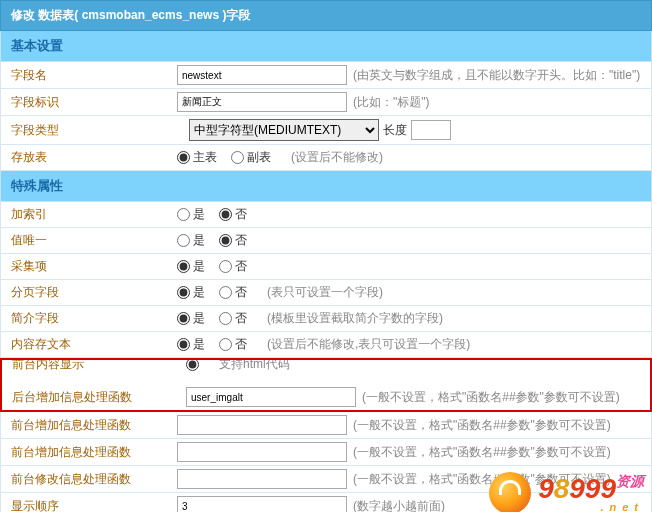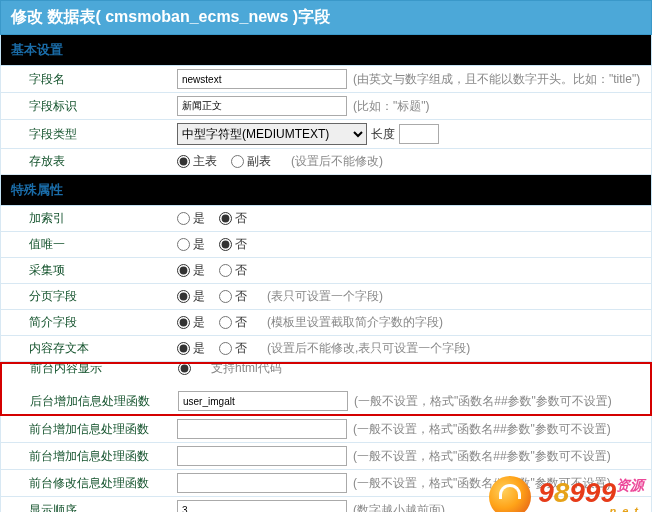--- a/index.html
+++ b/index.html
@@ -1,30 +1,30 @@
 <!DOCTYPE html>
 <html><head>
 <meta charset="utf-8">
 <style>
 * { box-sizing: border-box; margin: 0; padding: 0; }
 body { font-family: "Microsoft YaHei", Arial, sans-serif; font-size: 12px; color: #333; background: #fff; }
 .container { width: 652px; }
-.title-bar { background: #4ca8d8; color: #fff; padding: 6px 10px; font-size: 16px; font-weight: bold; border: 1px solid #3a98c9; }
-.section-header { background: #000000; color: #1a6ca8; padding: 6px 10px; font-size: 13px; font-weight: bold; border: 1px solid #c5e3f5; border-top: none; }
+.title-bar { background: #4ca8d8; color: #fff; padding: 6px 10px; font-size: 12px; font-weight: bold; border: 1px solid #3a98c9; }
+.section-header { background: #7dd3fc; color: #1a6ca8; padding: 6px 10px; font-size: 13px; font-weight: bold; border: 1px solid #c5e3f5; border-top: none; }
 .form-row { display: flex; align-items: center; border: 1px solid #d8e8f3; border-top: none; min-height: 26px; padding: 3px 0; }
-.form-label { width: 176px; padding-left: 28px; color: #14532d; flex-shrink: 0; }
+.form-label { width: 176px; padding-left: 10px; color: #a16207; flex-shrink: 0; }
 .form-control { flex: 1; display: flex; align-items: center; padding-right: 10px; }
 .text-input { height: 20px; border: 1px solid #aaa; padding: 0 4px; font-size: 10px; width: 170px; font-family: inherit; }
 .text-input.short { width: 40px; }
-.select-input { height: 22px; border: 1px solid #666; font-size: 12px; width: 190px; font-family: inherit; }
+.select-input { height: 22px; border: 1px solid #666; font-size: 12px; width: 190px; font-family: inherit; margin-left: 12px; }
 .hint { color: #888; margin-left: 6px; font-size: 12px; }
 .radio-group { display: flex; align-items: center; gap: 4px; }
 .radio-group label { margin-right: 10px; display: flex; align-items: center; gap: 3px; cursor: pointer; }
 .radio-group input[type="radio"] { margin: 0; }
-.redbox { border: 2px solid #d40000; }
+.redbox { border: 2px solid #d40000; gap: 8px; }
 .redbox-top { border-bottom: none; }
 .redbox-bottom { border-top: none; align-items: center; }
 .cutoff-row { height: 12px; overflow: hidden; position: relative; }
 .cutoff-row .form-label { position: relative; top: -8px; }
 .cutoff-row .form-control { position: relative; top: -8px; }
 .watermark { position: absolute; right: 8px; bottom: 6px; pointer-events: none; }
 .watermark .orb { width: 42px; height: 42px; border-radius: 50%; background: radial-gradient(circle at 35% 35%, #ffcf5a 0%, #ffa318 45%, #de4f17 100%); display: inline-block; vertical-align: middle; position: relative; }
 .watermark .orb::after { content: ""; position: absolute; left: 10px; top: 8px; width: 16px; height: 12px; border: 3px solid #fff; border-bottom: none; border-radius: 16px 16px 0 0; }
 .watermark .txt { display: inline-block; vertical-align: middle; margin-left: 4px; font-family: Arial, sans-serif; font-weight: 900; font-style: italic; }
 .watermark .txt .main { font-size: 28px; }

